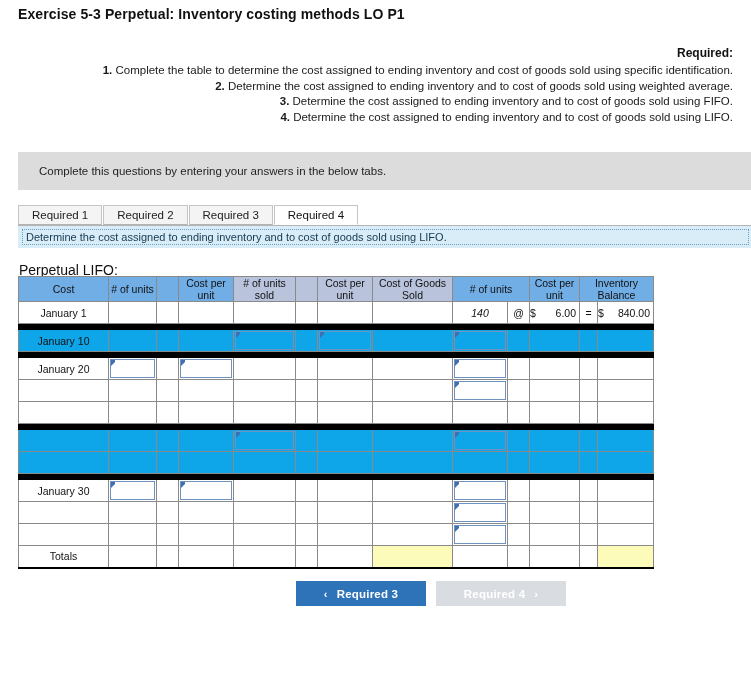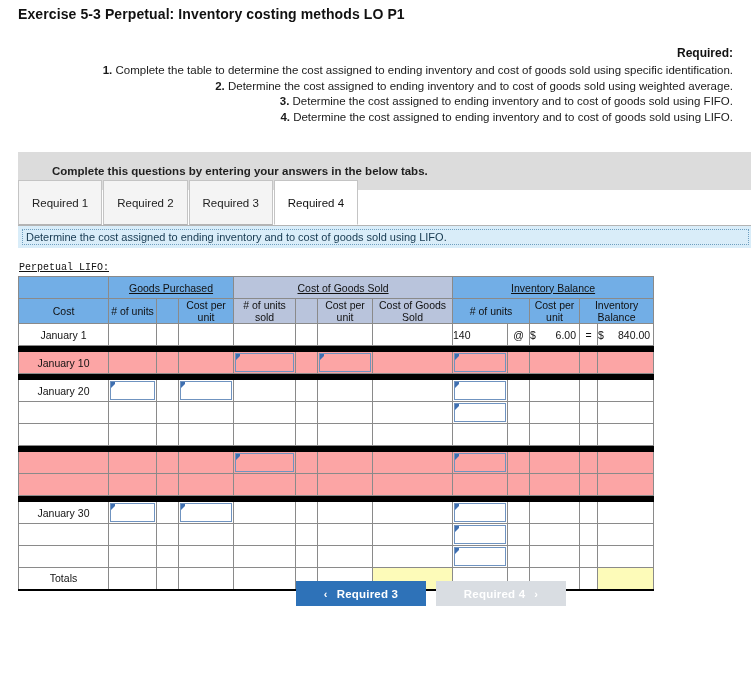--- a/index.html
+++ b/index.html
@@ -27,33 +27,33 @@
   .req-line b { font-weight: bold; }
 
   
   .grey-strip {
     position: absolute; left: 18px; top: 152px;
     width: 733px; height: 38px;
     background: #dcdcdc;
     display: flex; align-items: center;
   }
   .grey-strip span {
-    font-size: 11.5px; font-weight: bold; color: #1f1f1f;
-    margin-left: 34px;
+    font-size: 11.5px; font-weight: normal; color: #1f1f1f;
+    margin-left: 21px;
   }
 
   
   .tabs {
     position: absolute; left: 18px; top: 190px;
     height: 36px; width: 733px;
     display: flex; align-items: flex-end;
     border-bottom: 1px solid #b4b4b4;
   }
   .tab {
-    height: 45px;
+    height: 20px;
     padding: 0 13px;
     display: flex; align-items: center; justify-content: center;
     font-size: 11.5px; color: #222;
     background: #f4f4f4;
     border: 1px solid #c4c4c4;
     border-bottom: 1px solid #b4b4b4;
     margin-right: 1px;
     cursor: pointer;
     white-space: nowrap;
   }
@@ -76,23 +76,22 @@
     border: 1px dotted #6f9fbf;
     height: 16px;
     display: flex; align-items: center;
     font-size: 11px; color: #15384f;
     padding-left: 3px;
   }
 
   
   .tbl-caption {
     position: absolute; left: 19px; top: 262px;
-    font-size: 10px; color: #111;
+    font-size: 14px; color: #111;
     text-decoration: underline;
-    font-family: Liberation Mono, monospace;
   }
 
   
   .tbl-wrap {
     position: absolute; left: 18px; top: 276px;
     width: 615px;
   }
   table.grid {
     border-collapse: collapse;
     table-layout: fixed;
@@ -115,32 +114,32 @@
   .grp-slate { background: #b9c4dc; }
 
   
   .hdr { text-align: center; height: 30px; line-height: 12px; }
   .hdr-blue  { background: #72aee6; }
   .hdr-slate { background: #b9c4dc; }
 
   
   .rw td { height: 25px; }
   .rw-white td { background: #ffffff; }
-  .rw-grey  td { background: #fca5a5; }
+  .rw-grey  td { background: #0ea5e9; }
   .datecell { text-align: center; padding-left: 5px; font-size: 10.5px; }
 
   
   tr.sep td {
     height: 6px; background: #000000;
     border-left: 1px solid #000; border-right: 1px solid #000;
     border-top: 1px solid #000; border-bottom: 1px solid #000;
   }
 
   
-  .num  { text-align: left; padding-right: 4px; }
+  .num  { text-align: center; padding-right: 4px; font-style: italic; }
   .ctr  { text-align: center; }
   .dollar-cell { text-align: left; padding-left: 4px; position: relative; }
   .dollar-cell .amt { float: right; padding-right: 3px; }
 
   
   .cellbox {
     position: relative;
     height: 100%; width: 100%;
   }
   .inp {
@@ -240,32 +239,20 @@
           <col style="width:55px">
           <col style="width:80px">
         <col style="width:55px">
           <col style="width:22px">
           <col style="width:50px">
           <col style="width:18px">
           <col style="width:56px">
       </colgroup>
 
       <tbody>
-          <tr>
-        <td class="grp grp-blue"></td>
-        <td class="grp grp-blue" colspan="3">
-          <u>Goods Purchased</u>
-        </td>
-        <td class="grp grp-slate" colspan="4">
-          <u>Cost of Goods Sold</u>
-        </td>
-        <td class="grp grp-blue" colspan="5">
-          <u>Inventory Balance</u>
-        </td>
-      </tr>
 
       <tr>
         <td class="hdr hdr-blue">Cost</td>
         <td class="hdr hdr-blue"># of units</td>
         <td class="hdr hdr-blue"></td>
         <td class="hdr hdr-blue">Cost per unit</td>
         <td class="hdr hdr-slate"># of units sold</td>
         <td class="hdr hdr-slate"></td>
         <td class="hdr hdr-slate">Cost per unit</td>
         <td class="hdr hdr-slate">Cost of Goods Sold</td>

